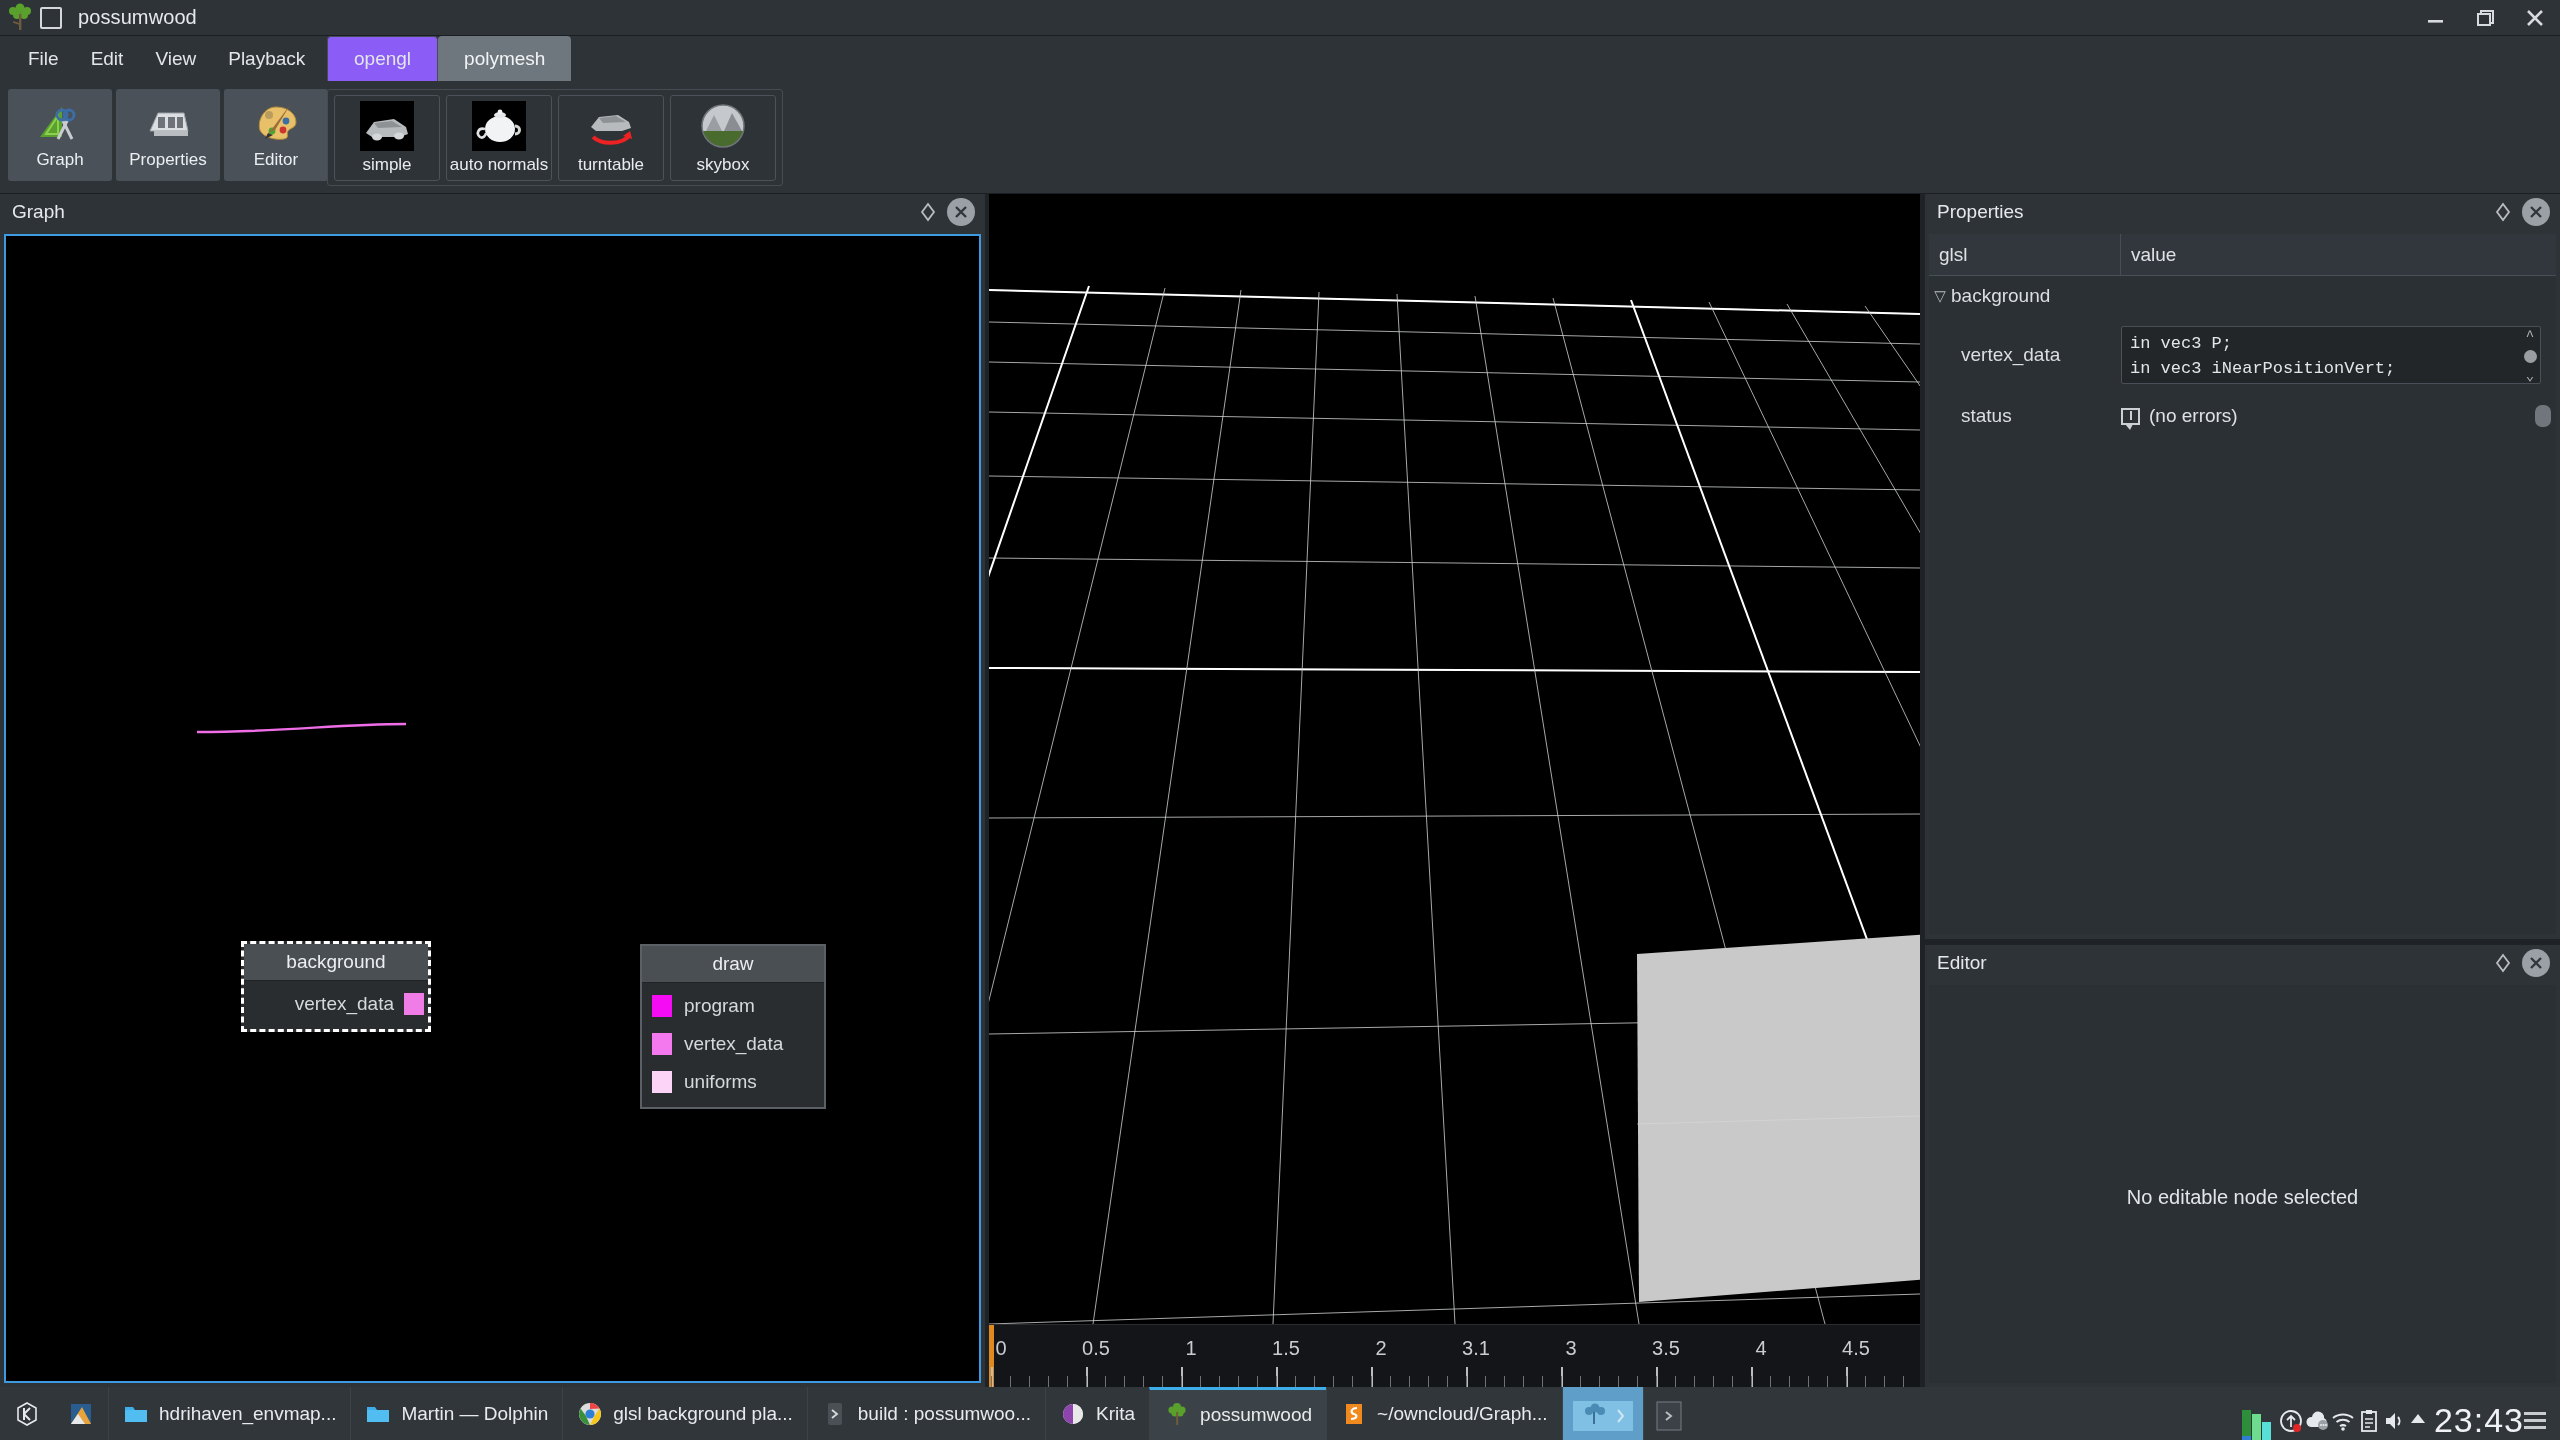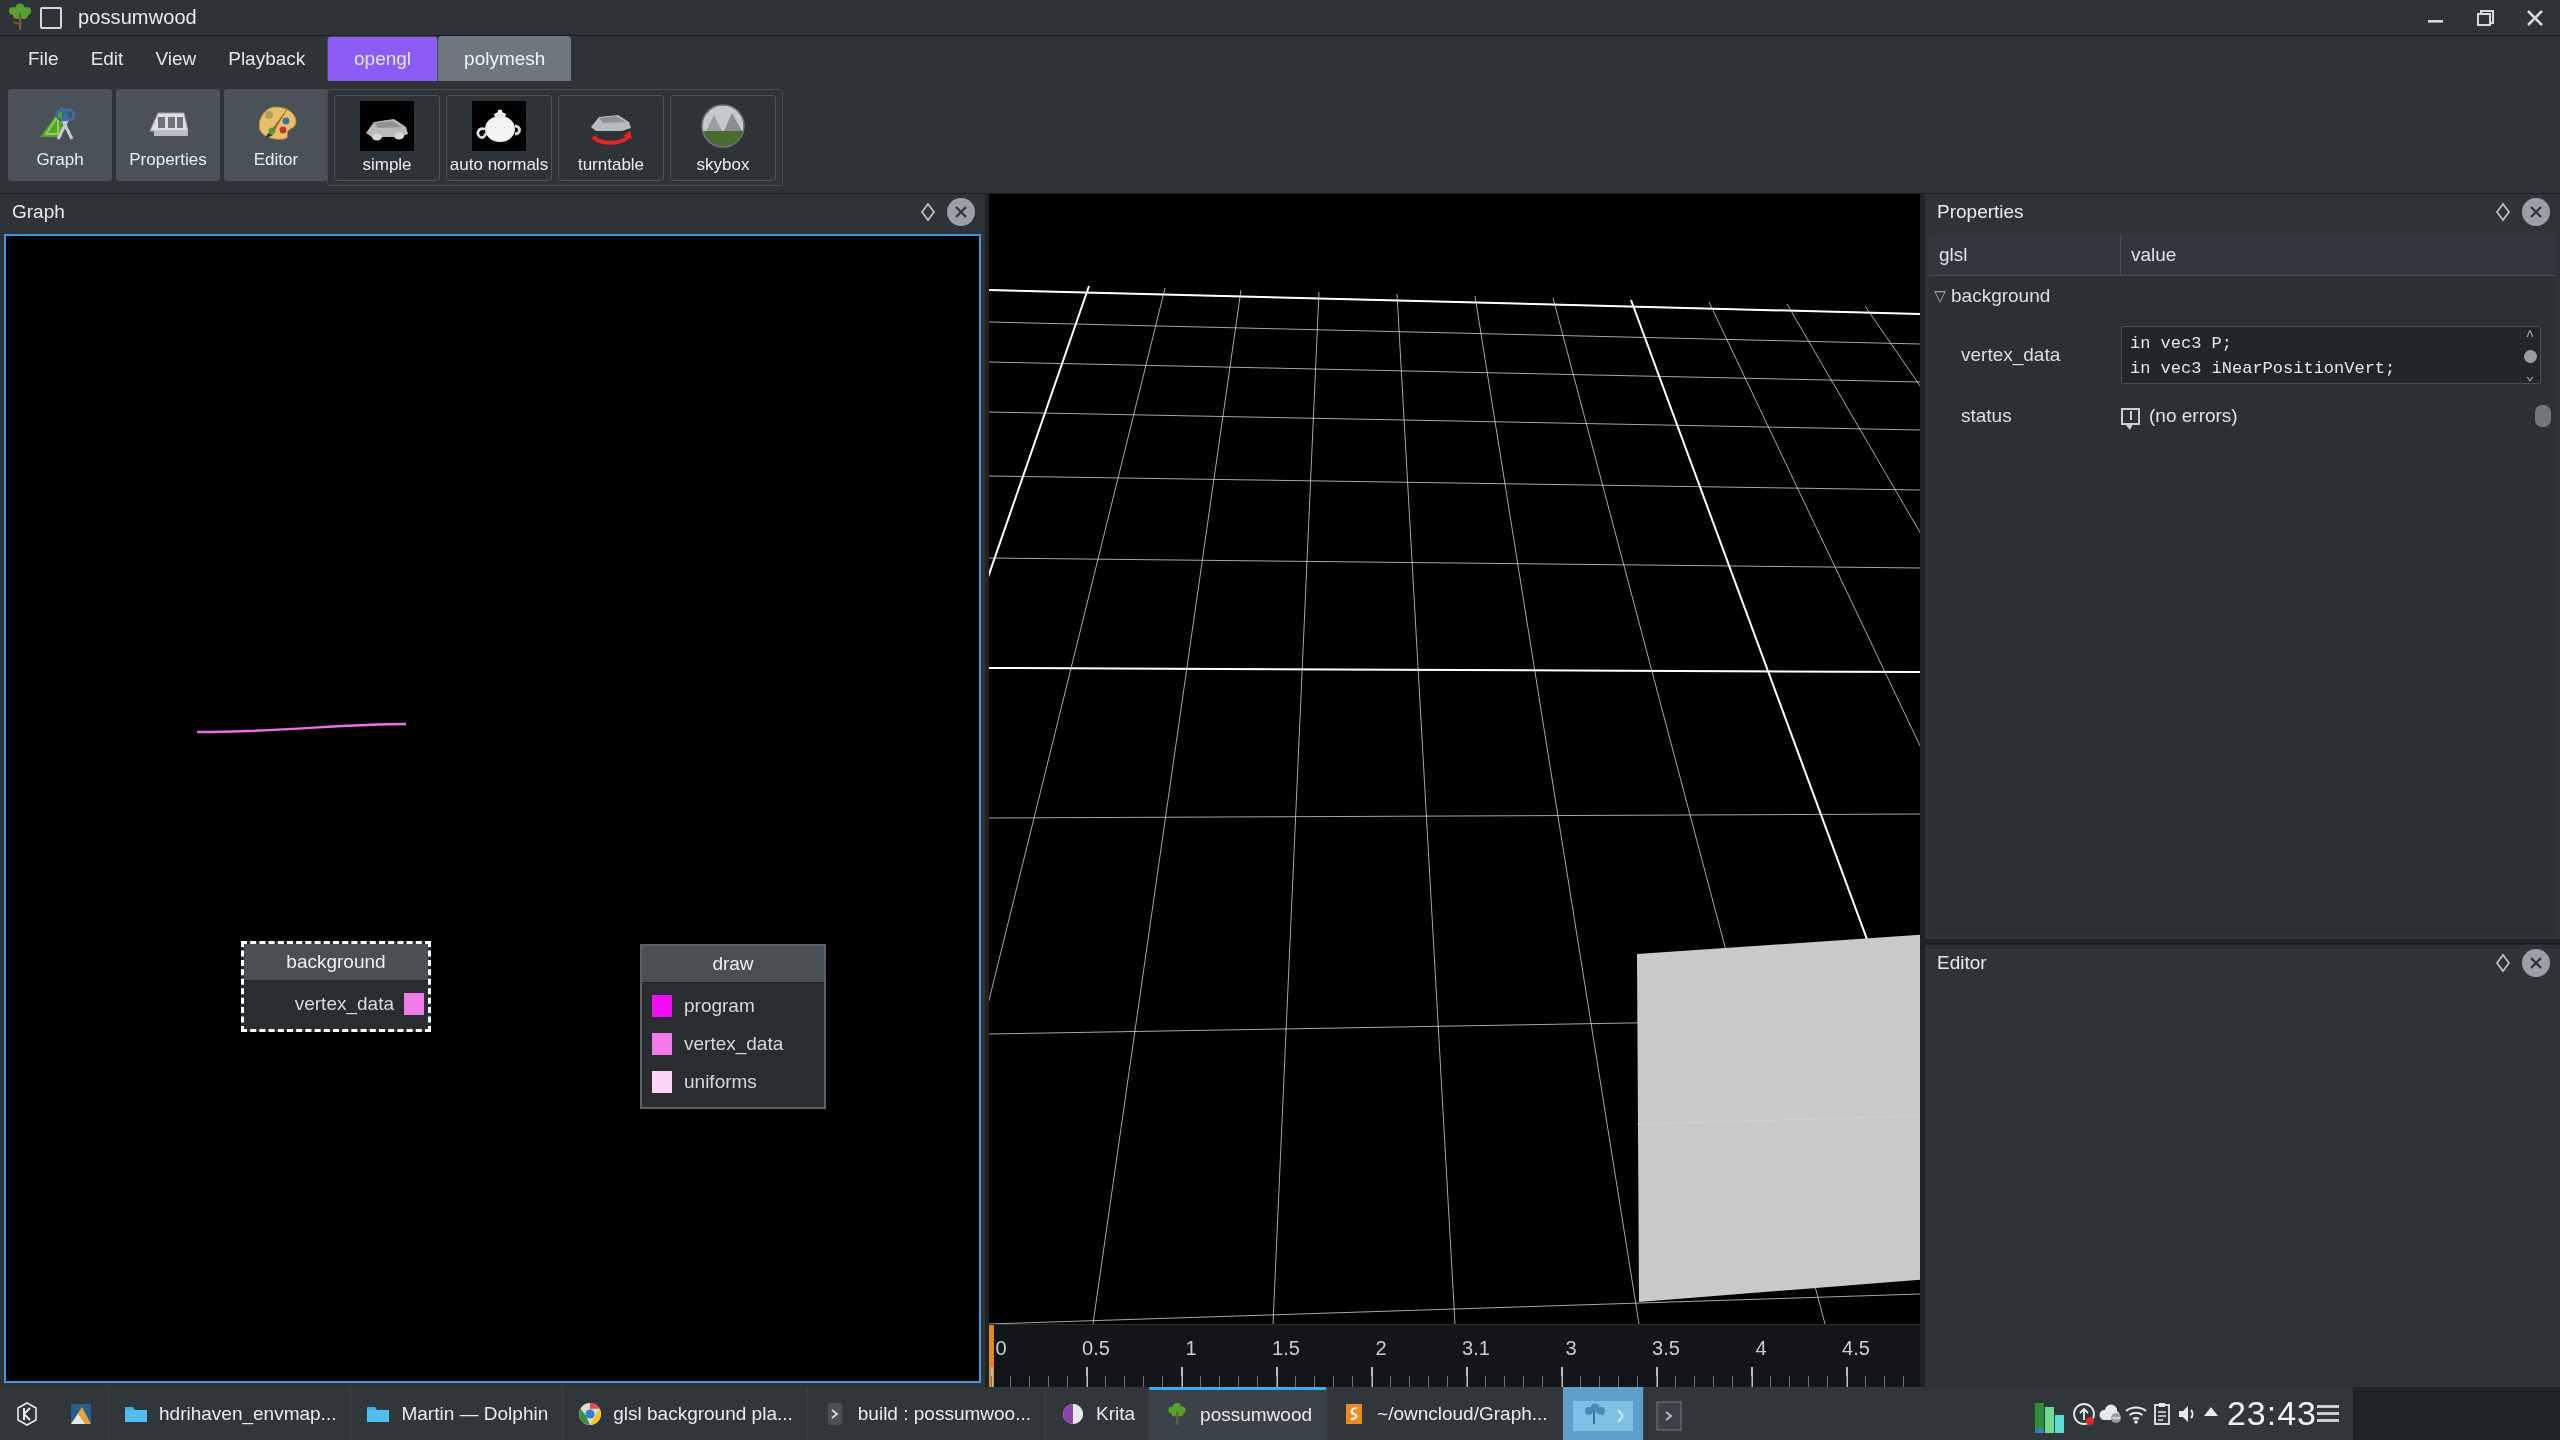--- a/index.html
+++ b/index.html
@@ -213,22 +213,22 @@
     background: #2e3338;
   }
   #editor-body {
     position: absolute; left: 4px; top: 40px; width: 627px; height: 398px;
     background: #2b3035; display: flex; align-items: center; justify-content: center;
   }
   #editor-body .msg { color: #e3e6e8; font-size: 20px; margin-top: 26px; }
 
   
   #taskbar {
-    position: absolute; left: 0; bottom: 0; width: 2353px; height: 53px;
-    background: #31363b; display: flex; align-items: center;
+    position: absolute; left: 0; bottom: 0; width: 2560px; height: 53px;
+    background: #31363b; display: flex; align-items: flex-end;
   }
   .tb-item {
     display: flex; align-items: center; gap: 10px; height: 53px;
     padding: 0 14px; color: #e8eaec; font-size: 19px;
     border-left: 1px solid #3c4246; min-width: 30px;
   }
   .tb-item.plain { border-left: none; }
   .tb-item.active-win { border-top: 3px solid #3daee9; background: #3b4busa; }
   .tb-icon { width: 26px; height: 26px; flex: 0 0 26px; position: relative; }
   .tray { margin-left: auto; display: flex; align-items: center; padding-right: 14px; }
@@ -644,20 +644,23 @@
         <svg width="26" height="26" viewBox="0 0 26 26">
             <path d="M13 5 L19 13 L13 21 L7 13 Z" fill="none" stroke="#b9bcc0" stroke-width="1.8"></path>
           </svg>
       </span>
       <span class="close-icon">
         <svg width="18" height="18" viewBox="0 0 18 18">
             <path d="M4 4 L14 14 M14 4 L4 14" stroke="#31363b" stroke-width="2.4"></path>
           </svg>
       </span>
     </div>
+    <div id="editor-body">
+      <span class="msg">No editable node selected</span>
+    </div>
   </div>
 
   <div id="taskbar">
     <div class="tb-item plain">
       <span class="tb-icon">
         <svg width="26" height="26" viewBox="0 0 26 26">
           <path d="M13 2 L22 7 L22 19 L13 24 L4 19 L4 7 Z" fill="none" stroke="#e6e9eb" stroke-width="1.6"></path>
           <path d="M10 7 L10 19 M10 13 L16 7 M10 13 L16 19" stroke="#e6e9eb" stroke-width="2" fill="none"></path>
         </svg>
       </span>

